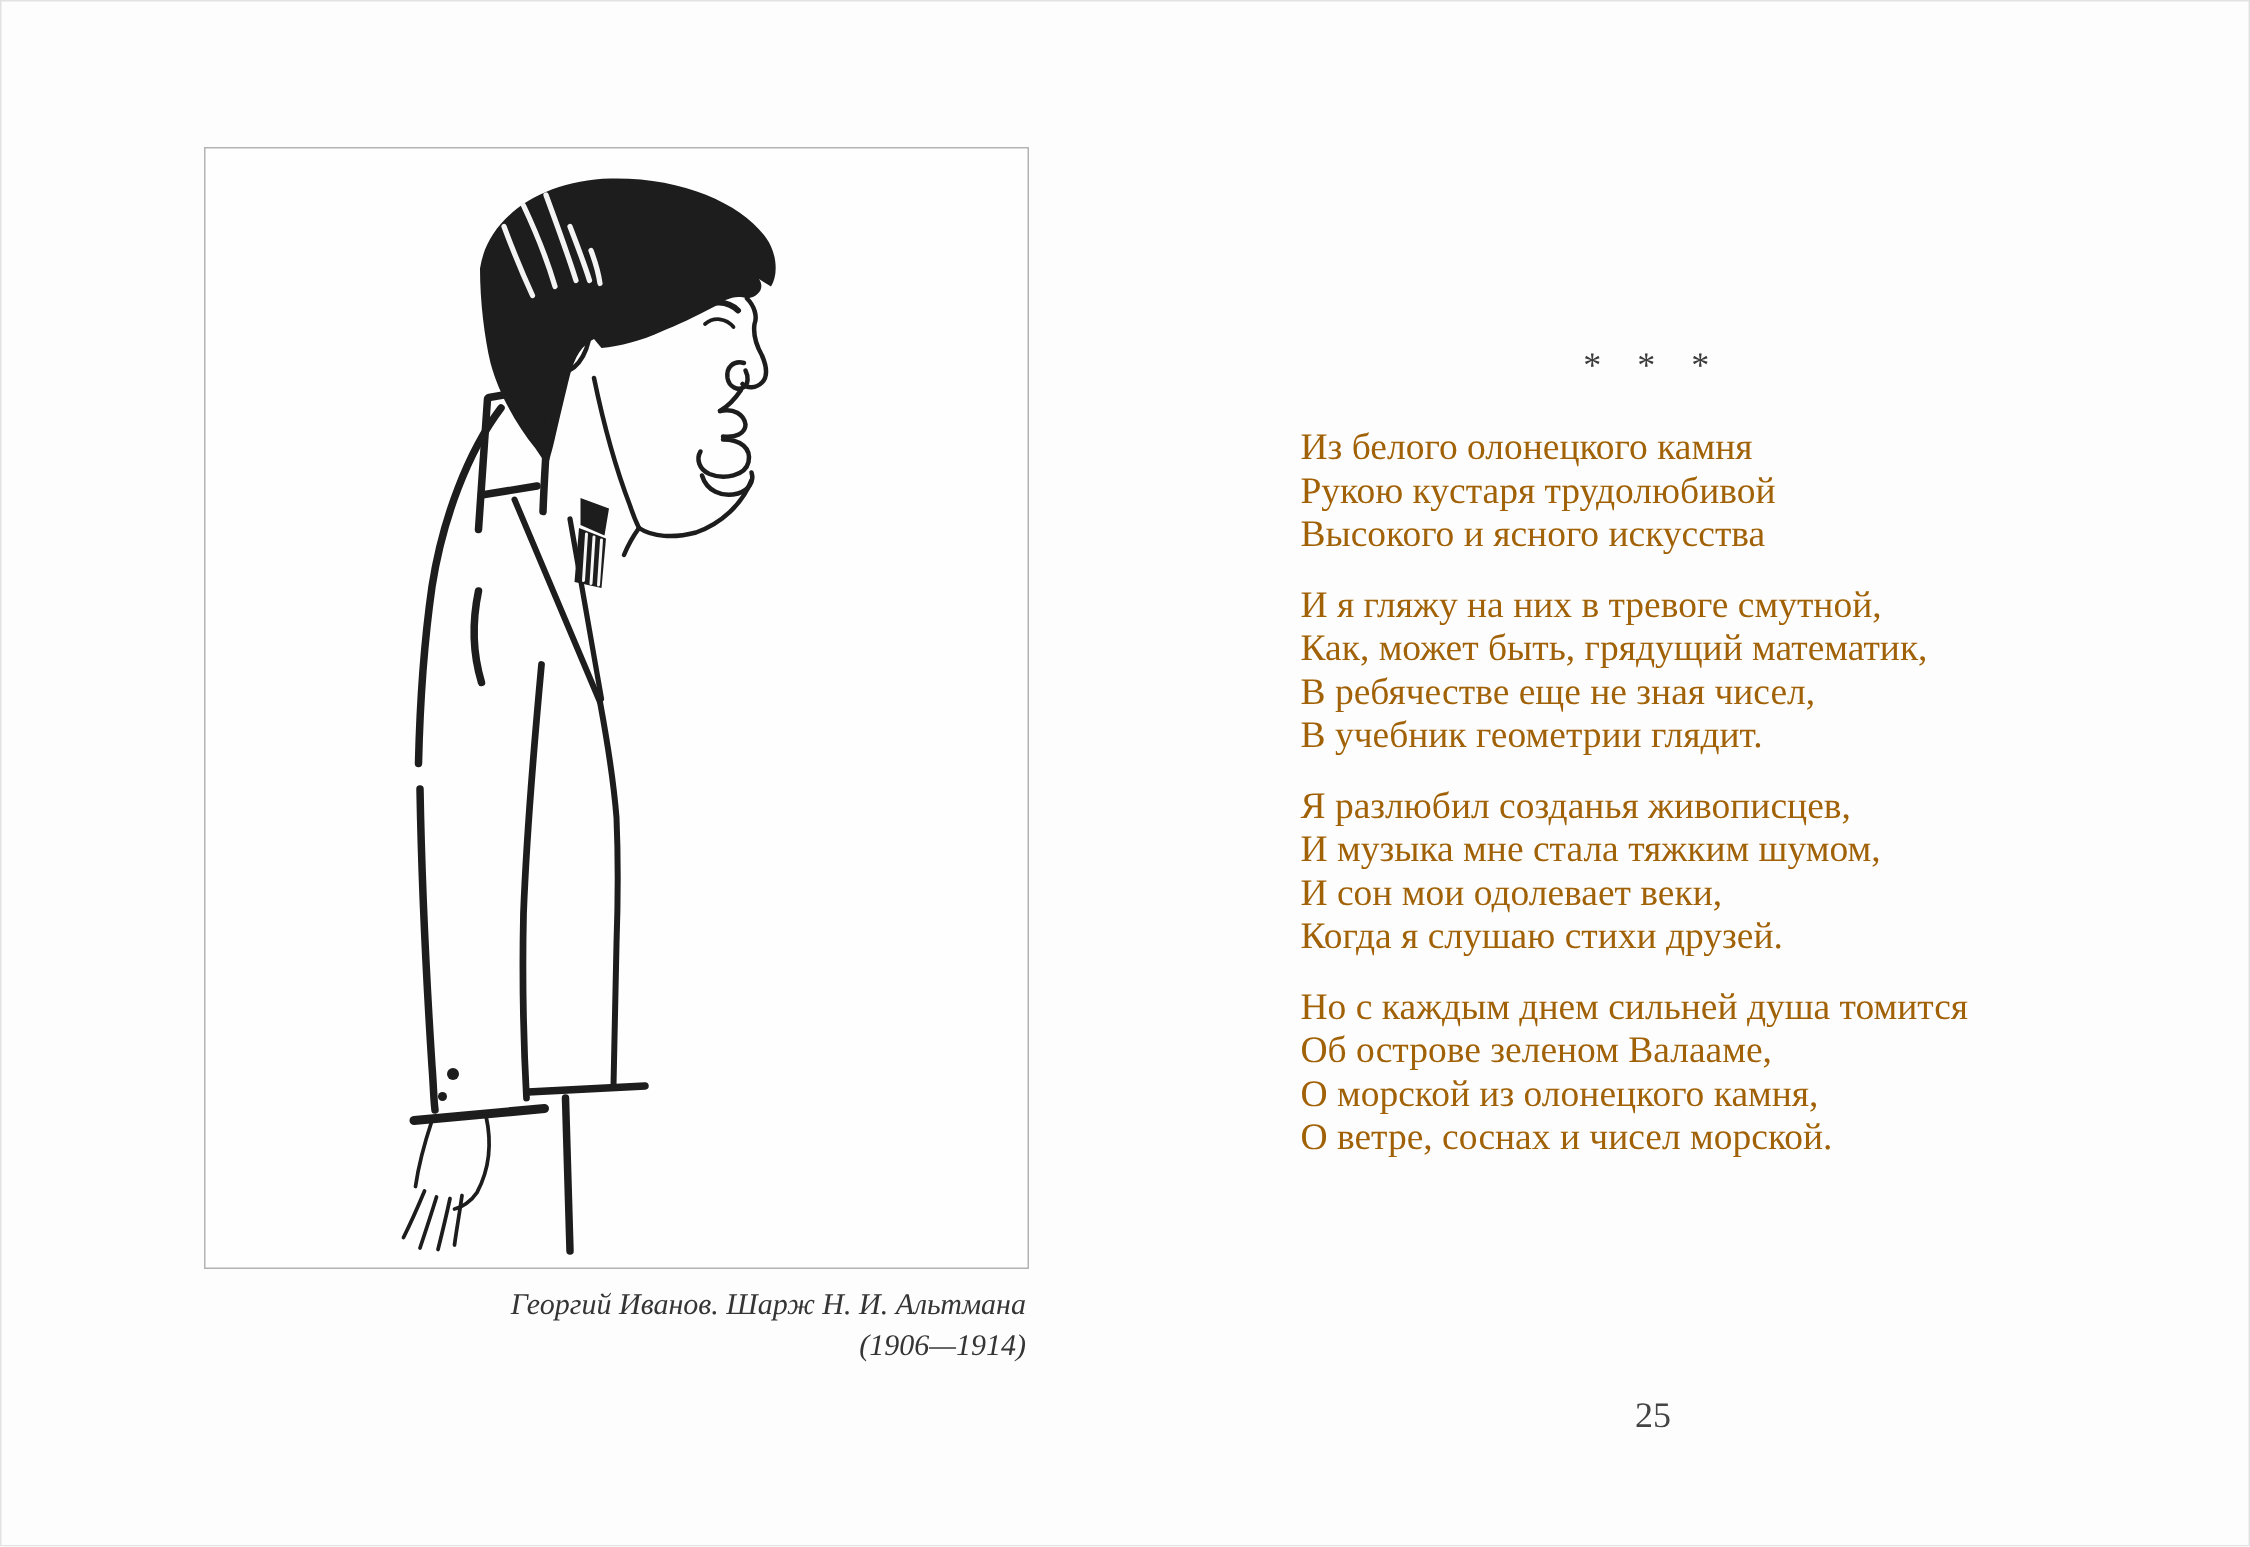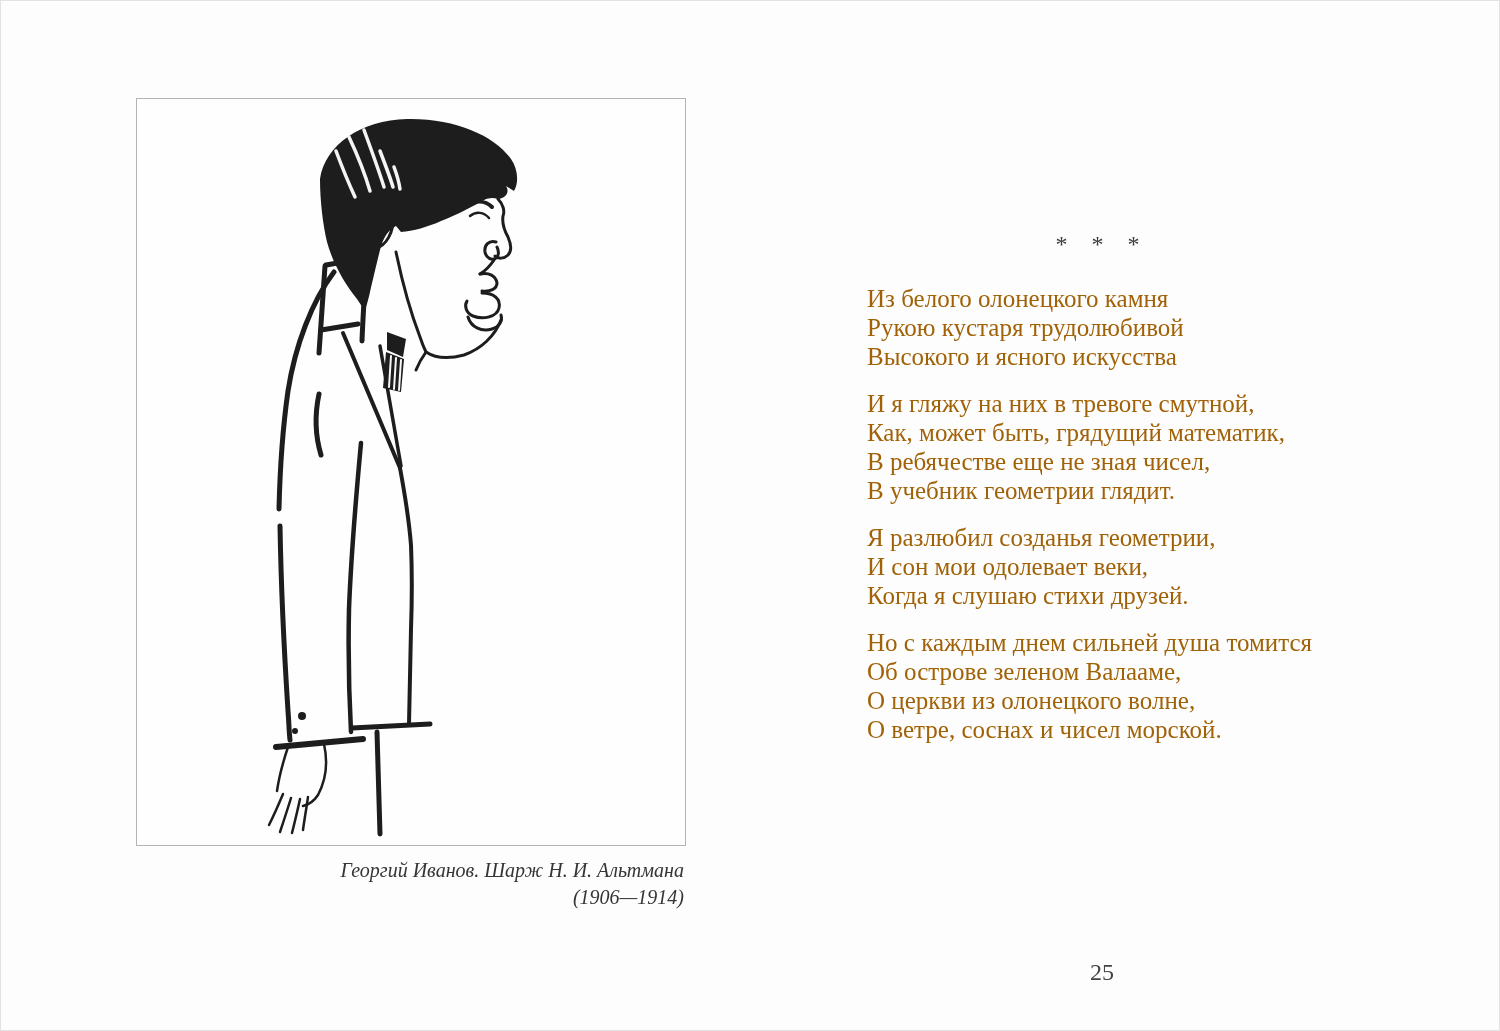--- a/index.html
+++ b/index.html
@@ -40,21 +40,21 @@
   }
   #poem{
     position:absolute;left:866px;top:283px;width:560px;
     font-size:25px;
     line-height:29px;
     color:#a16207;
   }
   .stanza{margin:0 0 18px 0;}
   .poem-line{white-space:nowrap;}
   #page-number{
-    position:absolute;left:866px;top:958px;width:470px;
+    position:absolute;left:866px;top:930px;width:470px;
     text-align:center;
     font-size:24px;
     color:#444444;
   }
 </style>
 </head>
 <body>
 
 <div id="spread">
 
@@ -169,28 +169,29 @@
         <div class="poem-line">Рукою кустаря трудолюбивой</div>
         <div class="poem-line">Высокого и ясного искусства</div>
       </div>
       <div class="stanza">
         <div class="poem-line">И я гляжу на них в тревоге смутной,</div>
         <div class="poem-line">Как, может быть, грядущий математик,</div>
         <div class="poem-line">В ребячестве еще не зная чисел,</div>
         <div class="poem-line">В учебник геометрии глядит.</div>
       </div>
       <div class="stanza">
-        <div class="poem-line">Я разлюбил созданья геометрии,</div>
+        <div class="poem-line">Я разлюбил созданья живописцев,</div>
+        <div class="poem-line">И музыка мне стала тяжким шумом,</div>
         <div class="poem-line">И сон мои одолевает веки,</div>
         <div class="poem-line">Когда я слушаю стихи друзей.</div>
       </div>
       <div class="stanza">
         <div class="poem-line">Но с каждым днем сильней душа томится</div>
         <div class="poem-line">Об острове зеленом Валааме,</div>
-        <div class="poem-line">О церкви из олонецкого волне,</div>
+        <div class="poem-line">О морской из олонецкого камня,</div>
         <div class="poem-line">О ветре, соснах и чисел морской.</div>
       </div>
     </div>
 
     <div id="page-number">25</div>
   </div>
 
 </div>
 
 </body></html>

